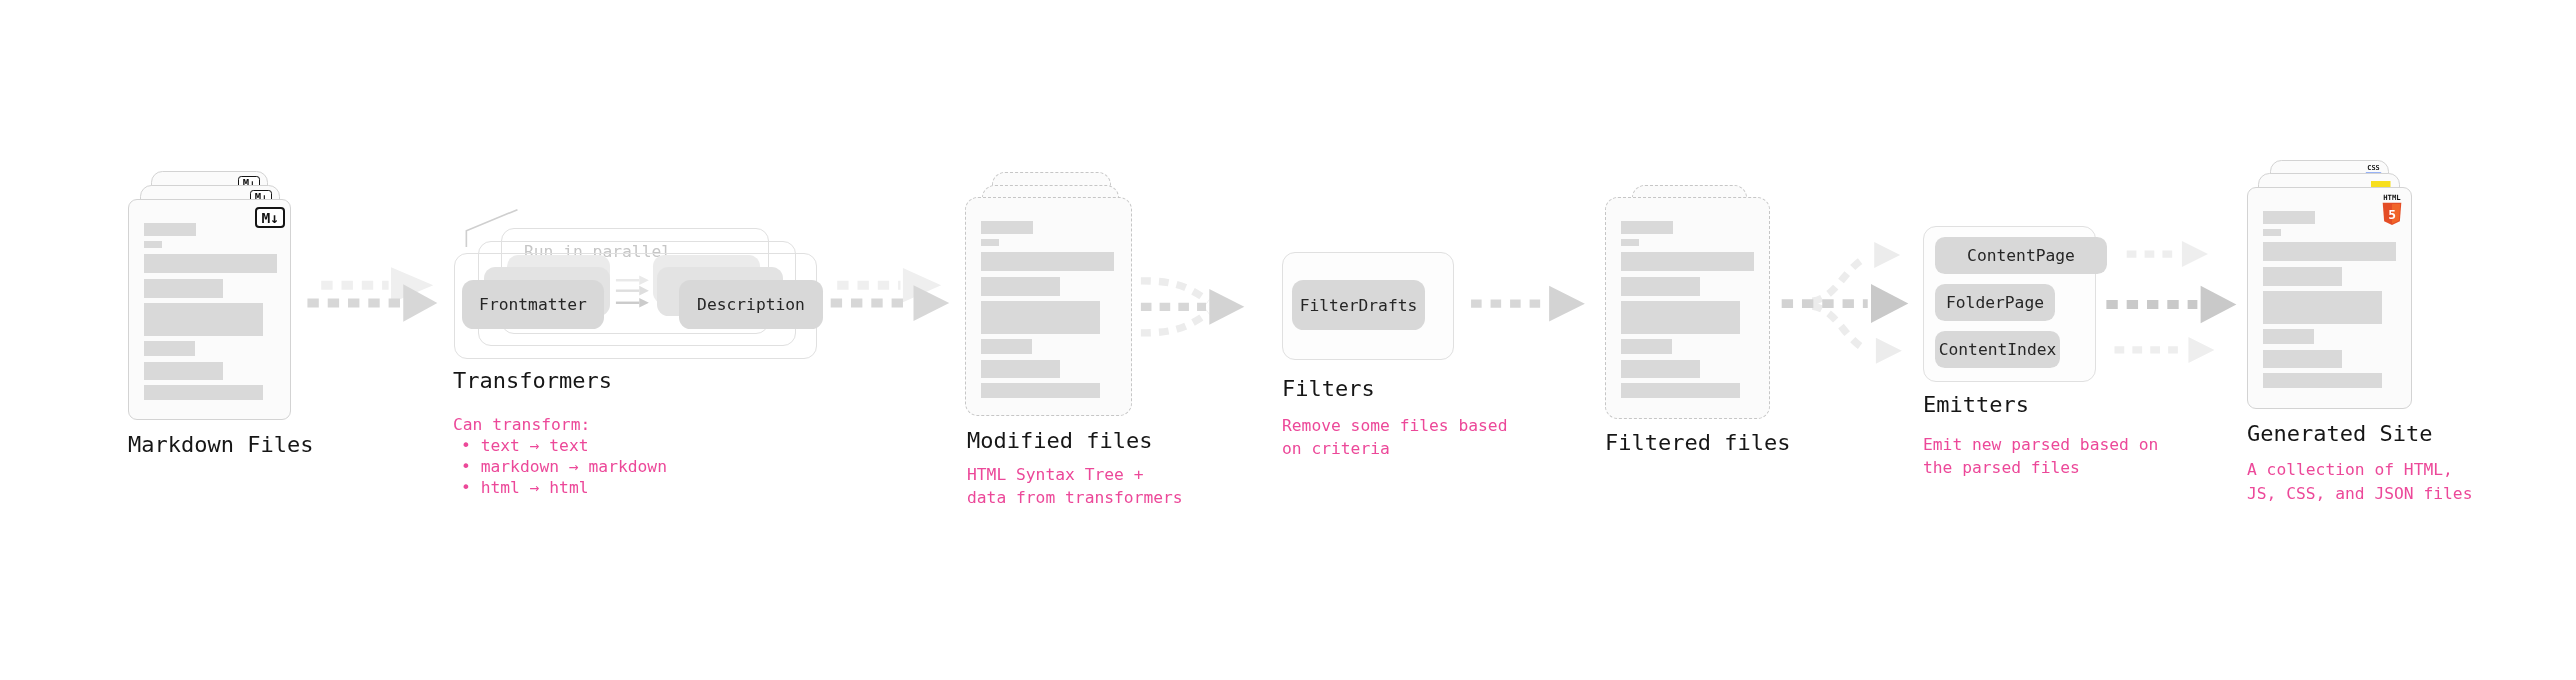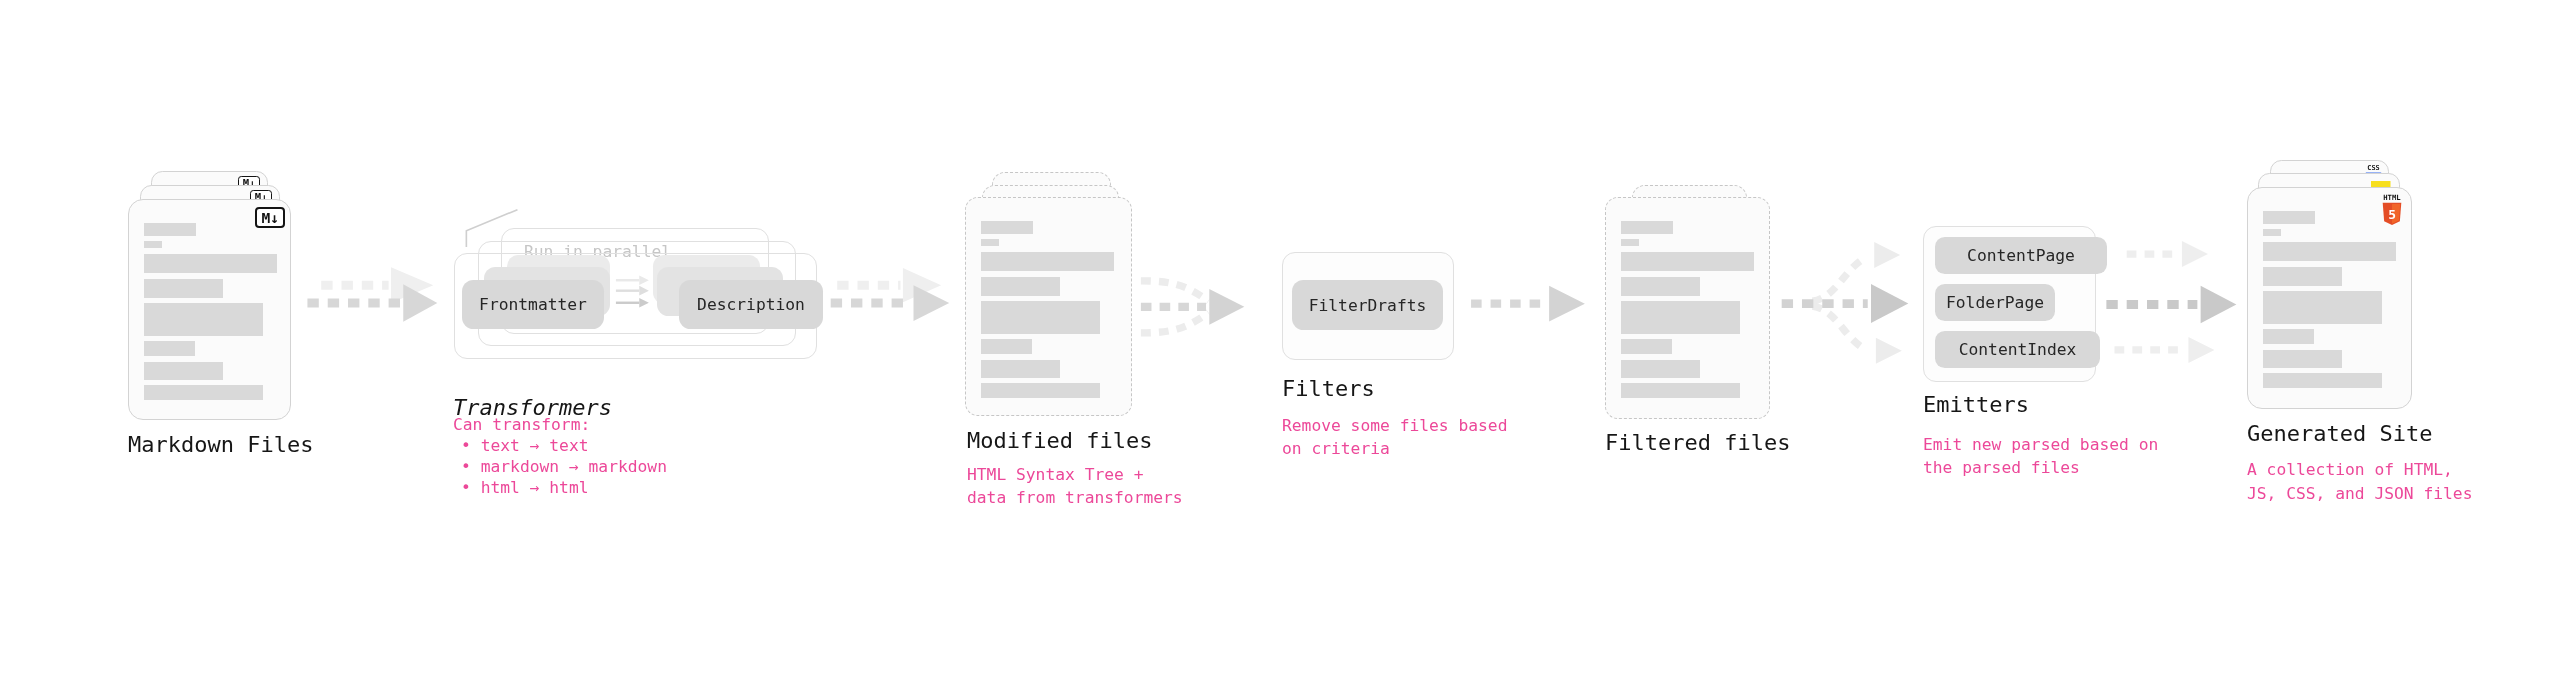--- a/index.html
+++ b/index.html
@@ -2,21 +2,21 @@
 <html style="font-size:13px"><head>
 <meta charset="utf-8">
 <style>
   html,body{margin:0;padding:0;background:#ffffff;}
   .scene{
     position:relative;width:2576px;height:681px;background:#ffffff;overflow:hidden;
     font-family:"DejaVu Sans Mono","Liberation Mono",monospace;color:#1d1d1d;
   }
   
   .card{
-    position:absolute;background:#fbfbfb;border:1.6px solid #d3d3d3;border-radius:15px;
+    position:absolute;background:#fbfbfb;border:1.6px solid #d3d3d3;border-radius:9px;
     box-sizing:border-box;
   }
   .card.back-layer{border-radius:11.4px;}
   .card.dashed{border:1.6px dashed #c6c6c6;background:#fbfbfb;border-radius:13px;}
   .bar{position:absolute;background:#d9d9d9;left:15.4px;}
   .b1{top:23px;width:52px;height:13px;}
   .b2{top:41px;width:18px;height:6.5px;}
   .b3{top:54px;width:133px;height:18.7px;}
   .b4{top:79px;width:79px;height:18.7px;}
   .b5{top:103px;width:119px;height:32.5px;}
@@ -100,21 +100,21 @@
 
     <svg style="left:611px;top:273px;" width="42" height="37" viewBox="752 336 52 46">
       <line x1="758" y1="345" x2="787" y2="345" stroke="#e9e9e9" stroke-width="3"></line>
       <polygon points="787,339 787,351 799,345" fill="#e9e9e9"></polygon>
       <line x1="758" y1="358" x2="787" y2="358" stroke="#dedede" stroke-width="3"></line>
       <polygon points="787,352 787,364 799,358" fill="#dedede"></polygon>
       <line x1="758" y1="373" x2="787" y2="373" stroke="#cbcbcb" stroke-width="3"></line>
       <polygon points="787,367 787,379 799,373" fill="#cbcbcb"></polygon>
     </svg>
 
-    <div class="stage-title" style="left:453px;top:395px;font-style:italic;">Transformers</div>
+    <div class="stage-title" style="left:453px;top:368px;">Transformers</div>
     <div class="stage-desc tight" style="left:453px;top:414px;">
       <div>Can transform:</div>
       <div class="bullet">• text → text</div>
       <div class="bullet">• markdown → markdown</div>
       <div class="bullet">• html → html</div>
     </div>
   </div>
 
   <svg style="left:825px;top:260px;" width="134" height="69" viewBox="1015 320 165 85">
     <line x1="1030" y1="351" x2="1108" y2="351" stroke="#efefef" stroke-width="11" stroke-dasharray="14 11"></line>
@@ -145,21 +145,21 @@
 
   <svg style="left:1136px;top:271px;" width="114" height="75" viewBox="1398 333 140 92">
     <path d="M1404,345 C1446,345 1462,352 1487,370" fill="none" stroke="#ececec" stroke-width="9" stroke-dasharray="12 10"></path>
     <path d="M1404,409 C1446,409 1462,402 1487,384" fill="none" stroke="#ececec" stroke-width="9" stroke-dasharray="12 10"></path>
     <line x1="1404" y1="377" x2="1484" y2="377" stroke="#d7d7d7" stroke-width="10" stroke-dasharray="13 10"></line>
     <polygon points="1488,355 1488,399 1531,377" fill="#d3d3d3"></polygon>
   </svg>
 
   <div>
     <div class="frame solid-bg" style="left:1282px;top:252px;width:172px;height:108px;"></div>
-    <div class="gbox" style="left:1292px;top:280px;width:151px;height:50px;">FilterDrafts</div>
+    <div class="gbox" style="left:1292px;top:280px;width:133px;height:50px;">FilterDrafts</div>
     <div class="stage-title" style="left:1282px;top:376px;">Filters</div>
     <div class="stage-desc" style="left:1282px;top:414px;">
       <div>Remove some files based</div>
       <div>on criteria</div>
     </div>
   </div>
 
   <svg style="left:1467px;top:280px;" width="126" height="49" viewBox="1805 345 155 60">
     <line x1="1810" y1="374" x2="1903" y2="374" stroke="#d7d7d7" stroke-width="10" stroke-dasharray="13 11"></line>
     <polygon points="1906,352 1906,396 1950,374" fill="#d3d3d3"></polygon>
@@ -186,21 +186,21 @@
     <polygon points="2306,298 2306,330 2338,314" fill="#ececec"></polygon>
     <polygon points="2308,416 2308,448 2340,432" fill="#ececec"></polygon>
     <line x1="2192" y1="374" x2="2298" y2="374" stroke="#d2d2d2" stroke-width="11" stroke-dasharray="14 11"></line>
     <polygon points="2302,350 2302,398 2348,374" fill="#c9c9c9"></polygon>
   </svg>
 
   <div>
     <div class="frame solid-bg" style="left:1923px;top:226px;width:173px;height:156px;"></div>
     <div class="gbox" style="left:1935px;top:237px;width:172px;height:37px;border-radius:9.8px;">ContentPage</div>
     <div class="gbox" style="left:1935px;top:284px;width:120px;height:37px;border-radius:9.8px;">FolderPage</div>
-    <div class="gbox" style="left:1935px;top:331px;width:165px;height:37px;border-radius:9.8px;">ContentIndex</div>
+    <div class="gbox" style="left:1935px;top:331px;width:125px;height:37px;border-radius:9.8px;">ContentIndex</div>
     <div class="stage-title" style="left:1923px;top:392px;">Emitters</div>
     <div class="stage-desc" style="left:1923px;top:433px;">
       <div>Emit new parsed based on</div>
       <div>the parsed files</div>
     </div>
   </div>
 
   <svg style="left:2103px;top:237px;" width="140" height="130" viewBox="2588 292 172 160">
     <line x1="2617" y1="313" x2="2682" y2="313" stroke="#eeeeee" stroke-width="9" stroke-dasharray="12 10"></line>
     <polygon points="2685,297 2685,329 2717,313" fill="#eeeeee"></polygon>

